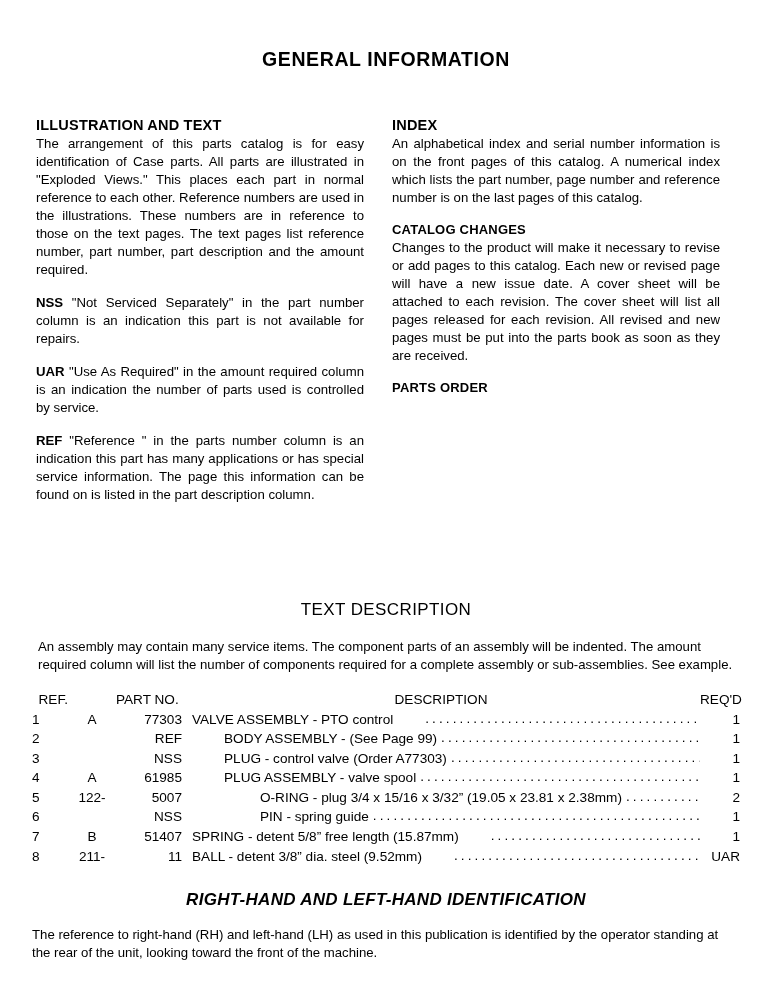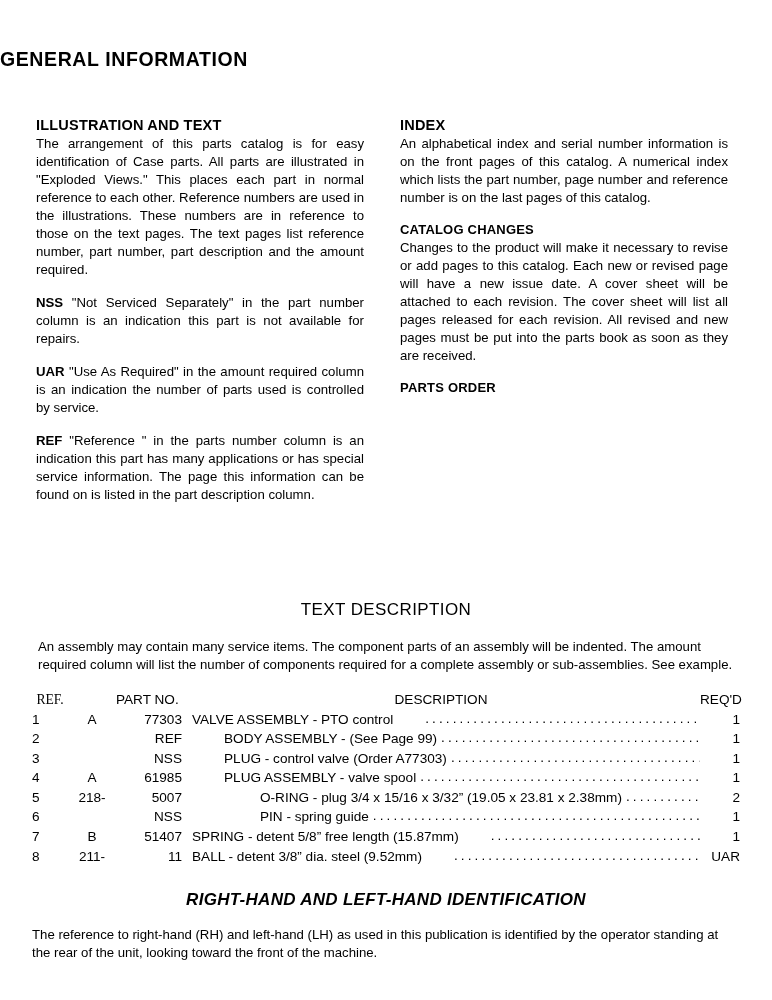--- a/index.html
+++ b/index.html
@@ -24,33 +24,34 @@
     overflow: hidden;
     box-sizing: border-box;
   }
 
   
   .page-title {
     position: absolute;
     top: 48px;
     left: 0;
     width: 772px;
+    text-align: center;
     font-size: 19.5px;
     font-weight: bold;
     letter-spacing: 0.6px;
   }
 
   
   .columns {
     position: absolute;
     top: 117px;
     left: 36px;
     width: 700px;
     display: flex;
-    gap: 36px;
+    gap: 28px;
   }
   .col {
     width: 328px;
   }
   .col-right { width: 328px; }
 
   .sec-head {
     font-size: 14.5px;
     font-weight: bold;
     letter-spacing: 0.2px;
@@ -119,21 +120,21 @@
     white-space: nowrap;
     font-size: 13.6px;
     line-height: 1.44;
   }
   .c-ref    { width: 36px;  text-align: left; }
   .c-pfx    { width: 46px;  text-align: center; }
   .c-pno    { width: 66px;  text-align: right; padding-right: 6px; }
   .c-desc   { width: auto;  text-align: left; position: relative; overflow: hidden; }
   .c-req    { width: 40px;  text-align: right; }
 
-  .hdr .c-ref  { text-align: center; font-family: Liberation Serif, serif; }
+  .hdr .c-ref  { text-align: right; }
   .hdr .c-pfx  { text-align: left; padding-left: 2px;}
   .hdr .c-pno  { text-align: left; padding-right: 0; }
   .hdr .c-desc { text-align: center; }
   .hdr .c-req  { text-align: right; }
 
   .desc-wrap {
     display: flex;
     align-items: baseline;
     width: 100%;
   }
@@ -265,21 +266,21 @@
             <td class="c-desc">
               <div class="desc-wrap ind-1">
                 <span class="desc-text">PLUG ASSEMBLY - valve spool</span>
                 <span class="leader">.........................................................................................</span>
               </div>
             </td>
             <td class="c-req">1</td>
           </tr>
           <tr>
             <td class="c-ref">5</td>
-            <td class="c-pfx">218-</td>
+            <td class="c-pfx">122-</td>
             <td class="c-pno">5007</td>
             <td class="c-desc">
               <div class="desc-wrap ind-2">
                 <span class="desc-text">O-RING - plug 3/4 x 15/16 x 3/32” (19.05 x 23.81 x 2.38mm)</span>
                 <span class="leader">.........................................................................................</span>
               </div>
             </td>
             <td class="c-req">2</td>
           </tr>
           <tr>

